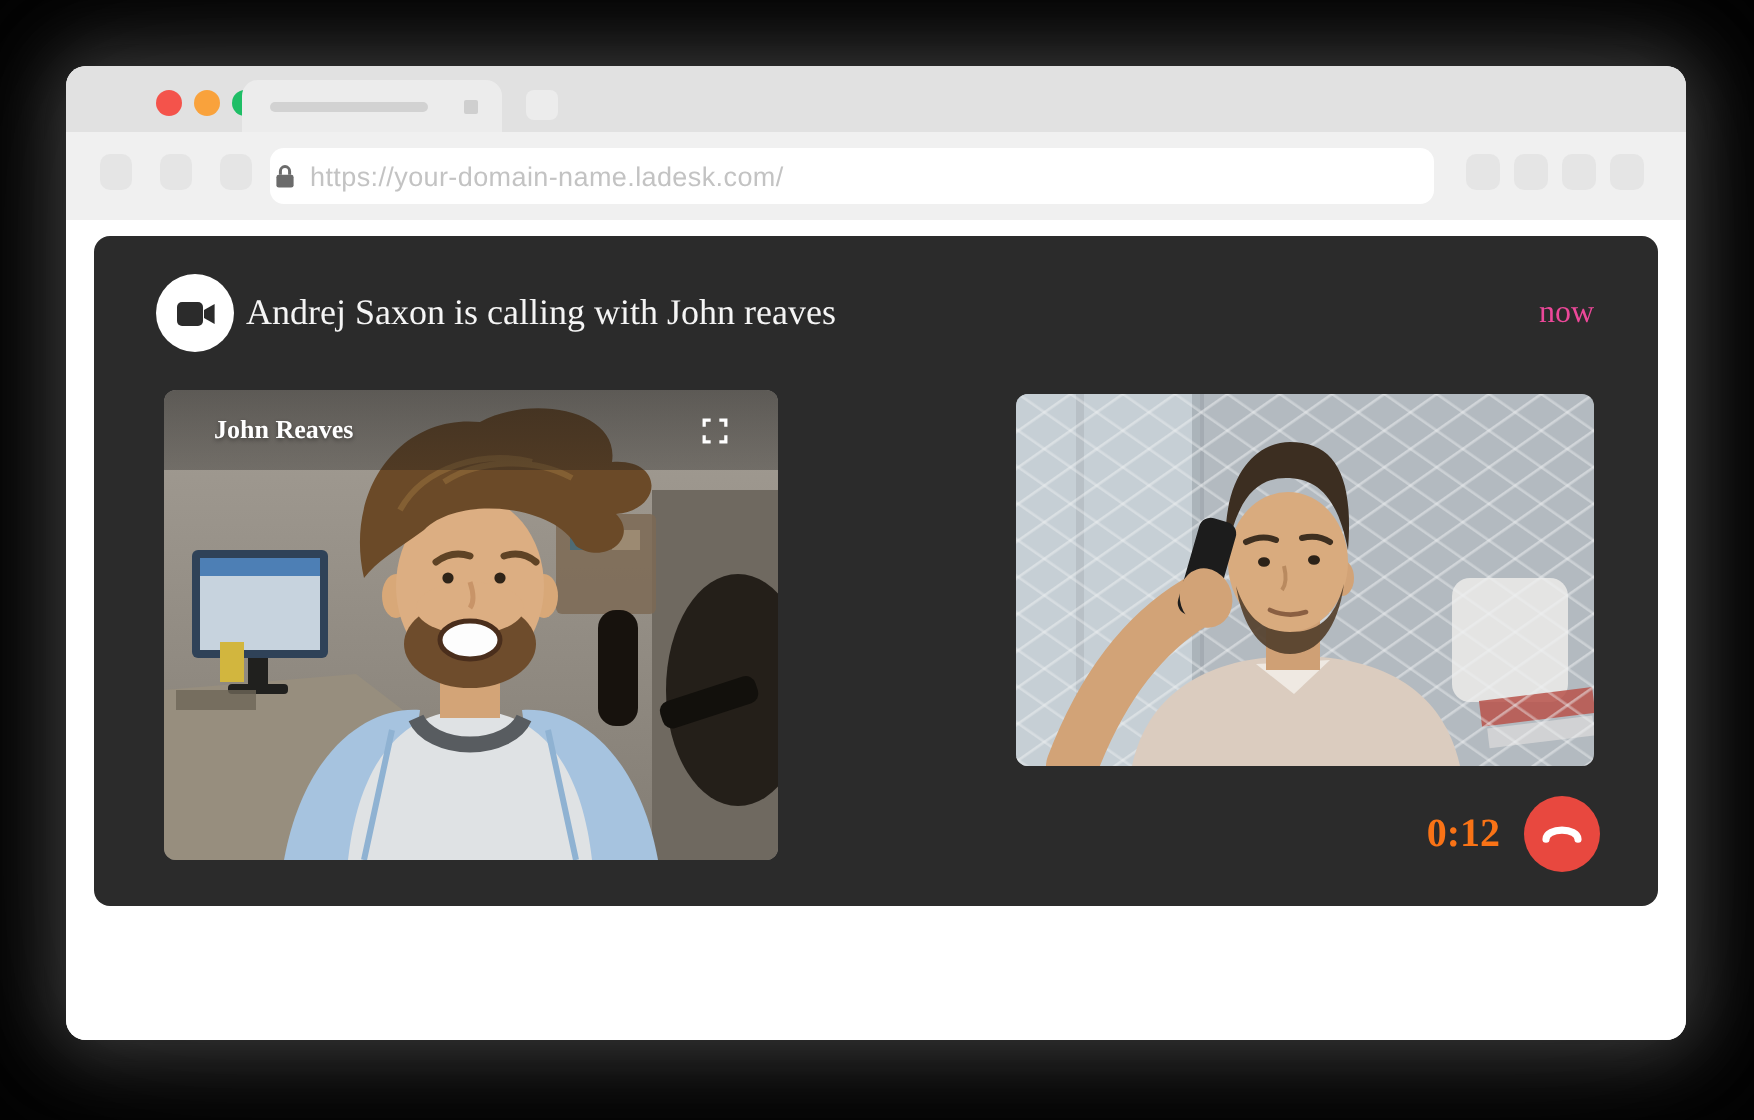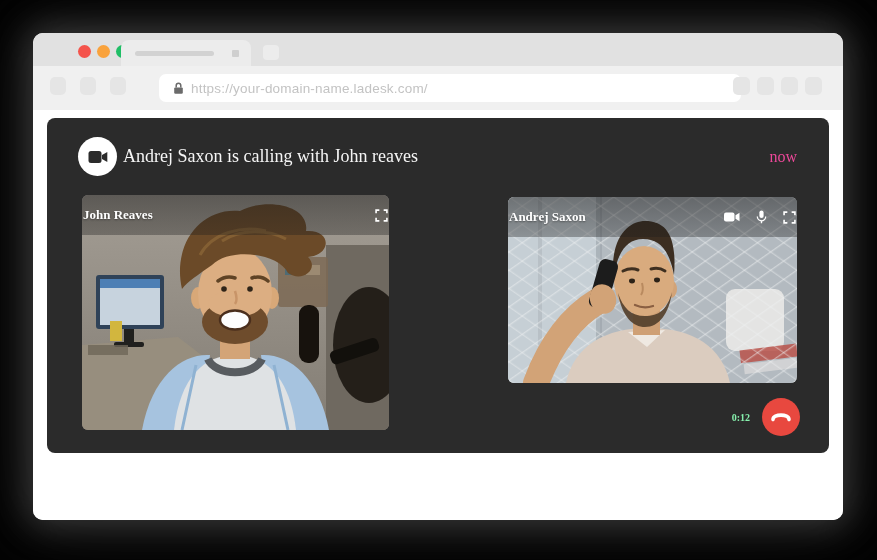--- a/index.html
+++ b/index.html
@@ -23,46 +23,46 @@
   .dot.g{left:83px;background:var(--traffic-green);}
   .tab{position:absolute;left:88px;top:7px;width:130px;height:26px;background:#ececec;
     border-radius:8px 8px 0 0;}
   .tab-line{position:absolute;left:14px;top:11px;width:79px;height:5px;background:#d2d2d2;border-radius:3px;}
   .tab-close{position:absolute;right:12px;top:10px;width:7px;height:7px;background:#cfcfcf;border-radius:1px;}
   .newtab{position:absolute;left:230px;top:12px;width:16px;height:15px;background:#ececec;border-radius:4px;}
   .toolbar{position:absolute;left:0;top:33px;width:810px;height:44px;background:#f0f0f0;}
   .navbtn{position:absolute;top:11px;width:16px;height:18px;background:#e5e5e5;border-radius:5px;}
   .navbtn.n1{left:17px}.navbtn.n2{left:47px}.navbtn.n3{left:77px}
   .urlbar{position:absolute;left:102px;top:8px;width:582px;height:28px;background:#fff;border-radius:7px;
-    display:flex;align-items:center;padding:0 14px;gap:7px;margin-left:24px;}
+    display:flex;align-items:center;padding:0 2px;gap:7px;}
   .url-text{font-size:13.5px;color:#c3c3c3;letter-spacing:.2px;white-space:nowrap;}
   .toolbtn{position:absolute;top:11px;width:17px;height:18px;background:#e5e5e5;border-radius:5px;}
   .toolbtn.t1{left:700px}.toolbtn.t2{left:724px}.toolbtn.t3{left:748px}.toolbtn.t4{left:772px}
   
   .content{position:absolute;left:0;top:77px;width:810px;height:410px;background:#fff;font-family:Liberation Serif, serif;}
   .call-panel{position:absolute;left:14px;top:8px;width:782px;height:335px;
     background:var(--panel-bg);border-radius:8px;}
   .cam-circle{position:absolute;left:31px;top:19px;width:39px;height:39px;border-radius:50%;
     background:#fff;display:flex;align-items:center;justify-content:center;}
   .call-title{position:absolute;left:76px;top:19px;height:39px;line-height:39px;
     font-size:18px;color:#f5f5f5;white-space:nowrap;}
   .call-now{position:absolute;right:32px;top:19px;height:39px;line-height:39px;
     font-size:16px;color:#ec4899;}
   .video{position:absolute;border-radius:6px;overflow:hidden;background:#555;}
   .video.left{left:35px;top:77px;width:307px;height:235px;}
   .video.right{left:461px;top:79px;width:289px;height:186px;}
   .video-scene{position:absolute;inset:0;width:100%;height:100%;display:block;}
   .video-top{position:absolute;left:0;top:0;right:0;height:40px;
     background:linear-gradient(rgba(28,28,28,.52),rgba(28,28,28,.34));
-    display:flex;align-items:center;padding:0 1px;}
+    display:flex;align-items:center;padding:0 25px;}
   .video-label{font-size:13px;font-weight:bold;color:#fff;text-shadow:0 1px 2px rgba(0,0,0,.4);}
   .video-controls{margin-left:auto;display:flex;align-items:center;gap:16px;}
   .ctrl-btn{background:none;border:0;padding:0;display:flex;align-items:center;cursor:pointer;}
   .call-footer{position:absolute;right:29px;top:280px;height:38px;display:flex;align-items:center;gap:12px;}
-  .timer{font-size:10px;font-weight:bold;color:#86efac;}
+  .timer{font-size:20px;font-weight:bold;color:#f97316;}
   .hangup{width:38px;height:38px;border-radius:50%;border:0;background:var(--hangup-red);
     display:flex;align-items:center;justify-content:center;cursor:pointer;}
 </style>
 </head>
 <body>
 
 <div class="window">
 
   <div class="tabbar">
     <span class="dot r"></span>
@@ -190,43 +190,20 @@
           <path d="M105,82 C102,38 122,24 137,24 C159,24 169,40 166,78 C161,52 151,42 135,42 C117,42 109,58 105,82 Z" fill="#3c2e21"></path>
           <path d="M115,74 q8,-4 15,-1 M143,72 q8,-2 14,2" stroke="#3e2f20" stroke-width="3" fill="none" stroke-linecap="round"></path>
           <ellipse cx="124" cy="84" rx="3" ry="2.4" fill="#2c2218"></ellipse>
           <ellipse cx="149" cy="83" rx="3" ry="2.4" fill="#2c2218"></ellipse>
           <path d="M134,86 q2,8 -1,12" stroke="#b98a5f" stroke-width="2" fill="none"></path>
           <path d="M127,108 q9,4 18,1" stroke="#8a5f42" stroke-width="2.3" fill="none" stroke-linecap="round"></path>
           <path d="M28,186 Q50,128 90,104" stroke="#d2a377" stroke-width="26" fill="none" stroke-linecap="round"></path>
           <rect x="86" y="62" width="19" height="50" rx="6" fill="#1c1c1c" transform="rotate(16 95 87)"></rect>
           <ellipse cx="95" cy="102" rx="13" ry="15" fill="#d2a377" transform="rotate(-18 95 102)"></ellipse>
         </svg>
-        <div class="video-top">
-          <span class="video-label">Andrej Saxon</span>
-          <span class="video-controls">
-            <button class="ctrl-btn">
-              <svg width="16" height="10" viewBox="0 0 16 10">
-                <rect x="0" y="0.5" width="10.5" height="9" rx="2" fill="#fff"></rect>
-                <path d="M11.5,3.2 L15.5,0.8 V9.2 L11.5,6.8 Z" fill="#fff"></path>
-              </svg>
-            </button>
-            <button class="ctrl-btn">
-              <svg width="11" height="14" viewBox="0 0 11 14">
-                <rect x="3.4" y="0.5" width="4.2" height="7.6" rx="2.1" fill="#fff"></rect>
-                <path d="M1.3,6.6 a4.2,4.2 0 0 0 8.4,0" stroke="#fff" stroke-width="1.3" fill="none"></path>
-                <line x1="5.5" y1="10.8" x2="5.5" y2="13.2" stroke="#fff" stroke-width="1.3"></line>
-              </svg>
-            </button>
-            <button class="ctrl-btn">
-              <svg width="13" height="13" viewBox="0 0 12 12">
-                <path d="M1,4 V1 H4 M8,1 H11 V4 M11,8 V11 H8 M4,11 H1 V8" stroke="#fff" stroke-width="1.5" fill="none"></path>
-              </svg>
-            </button>
-          </span>
-        </div>
       </div>
 
       <div class="call-footer">
         <span class="timer">0:12</span>
         <button class="hangup">
           <svg width="22" height="10" viewBox="0 0 22 10">
             <path d="M3,7.6 C3,1.6 19,1.6 19,7.6" stroke="#fff" stroke-width="3.6" fill="none" stroke-linecap="round"></path>
           </svg>
         </button>
       </div>

